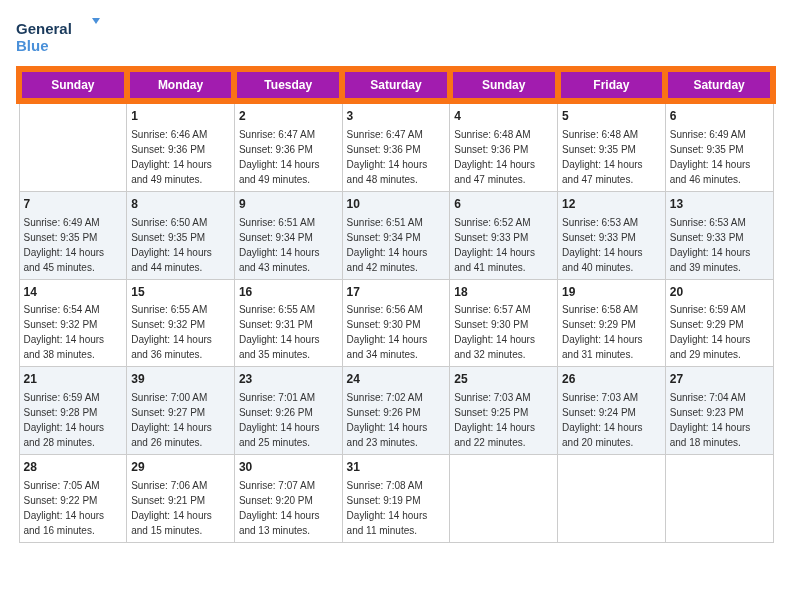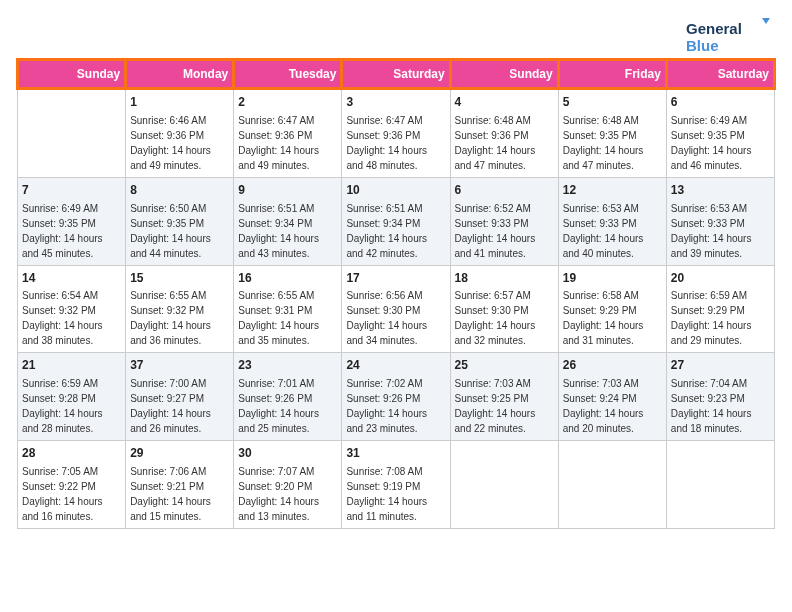--- a/index.html
+++ b/index.html
@@ -5,22 +5,23 @@
     * { margin: 0; padding: 0; box-sizing: border-box; }
     body {
       font-family: Arial, sans-serif;
       background: #fff;
       width: 792px;
       min-height: 612px;
       padding: 16px;
     }
     .header {
       display: flex;
-      justify-content: flex-end;
+      justify-content: flex-start;
       align-items: flex-start;
+      margin-bottom: 8px;
     }
     .logo {
       display: flex;
       align-items: center;
       gap: 4px;
     }
     .title-block {
       text-align: right;
     }
     .month-year {
@@ -31,27 +32,27 @@
     .location {
       font-size: 15px;
       color: #333;
     }
     .calendar {
       width: 100%;
       border-collapse: collapse;
       font-size: 11px;
     }
     .calendar th {
-      background: #ec4899;
+      background: #a21caf;
       color: #fff;
       padding: 6px 4px;
-      text-align: right;
+      text-align: center;
       font-size: 12px;
       font-weight: bold;
-      border: 3px solid #f97316;
+      border: 6px solid #f97316;
     }
     .calendar td {
       border: 1px solid #ccc;
       vertical-align: top;
       padding: 4px;
       min-height: 80px;
       width: 14.28%;
       color: #333;
       line-height: 1.4;
     }
@@ -192,21 +193,21 @@
           <div class="day-number">20</div>
           <div class="day-info">Sunrise: 6:59 AM<br>Sunset: 9:29 PM<br>Daylight: 14 hours and 29 minutes.</div>
         </td>
       </tr>
       <tr class="row-shaded">
         <td>
           <div class="day-number">21</div>
           <div class="day-info">Sunrise: 6:59 AM<br>Sunset: 9:28 PM<br>Daylight: 14 hours and 28 minutes.</div>
         </td>
         <td>
-          <div class="day-number">37</div>
+          <div class="day-number">39</div>
           <div class="day-info">Sunrise: 7:00 AM<br>Sunset: 9:27 PM<br>Daylight: 14 hours and 26 minutes.</div>
         </td>
         <td>
           <div class="day-number">23</div>
           <div class="day-info">Sunrise: 7:01 AM<br>Sunset: 9:26 PM<br>Daylight: 14 hours and 25 minutes.</div>
         </td>
         <td>
           <div class="day-number">24</div>
           <div class="day-info">Sunrise: 7:02 AM<br>Sunset: 9:26 PM<br>Daylight: 14 hours and 23 minutes.</div>
         </td>

